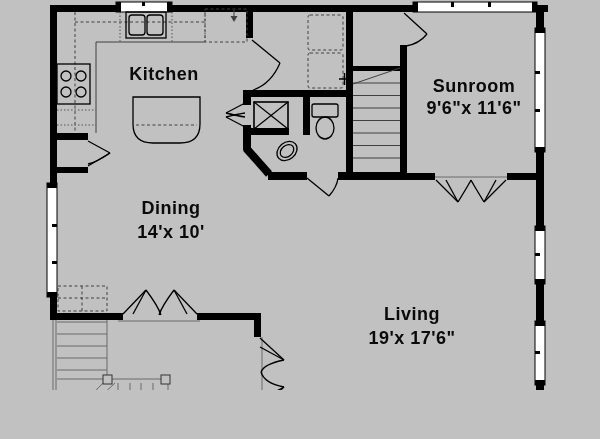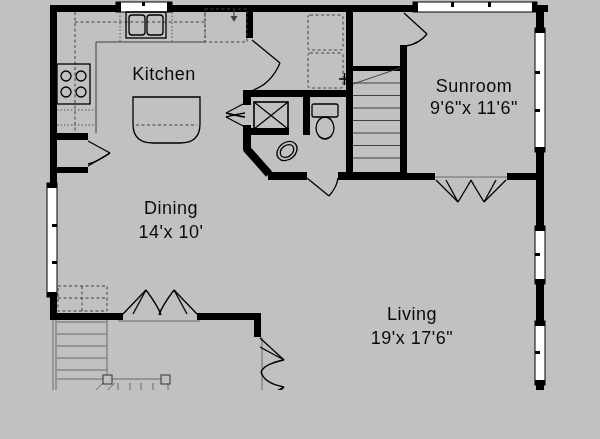--- a/index.html
+++ b/index.html
@@ -1,16 +1,16 @@
 <!DOCTYPE html>
 <html><head>
 <meta charset="utf-8">
 <style>
   html,body{margin:0;padding:0;background:#c1c1c1;}
-  .stage{width:600px;height:390px;position:relative;background:#c1c1c1;overflow:hidden;}
+  .stage{width:600px;height:390px;position:relative;background:#c1c1c1;overflow:hidden;font-weight:bold;}
   svg{display:block;}
   .w{fill:#000;}
   .thin{fill:none;stroke:#404040;stroke-width:1;}
   .lt{fill:none;stroke:#6a6a6a;stroke-width:1;}
   .blk{fill:none;stroke:#000;stroke-width:1.3;}
   .dash{fill:none;stroke:#404040;stroke-width:1;stroke-dasharray:3 2.5;}
   .dot{fill:none;stroke:#555;stroke-width:1;stroke-dasharray:1.5 2;}
   .win{fill:#fff;stroke:#000;stroke-width:1;}
   .cap{fill:#000;}
   .post{fill:#c1c1c1;stroke:#333;stroke-width:1;}

